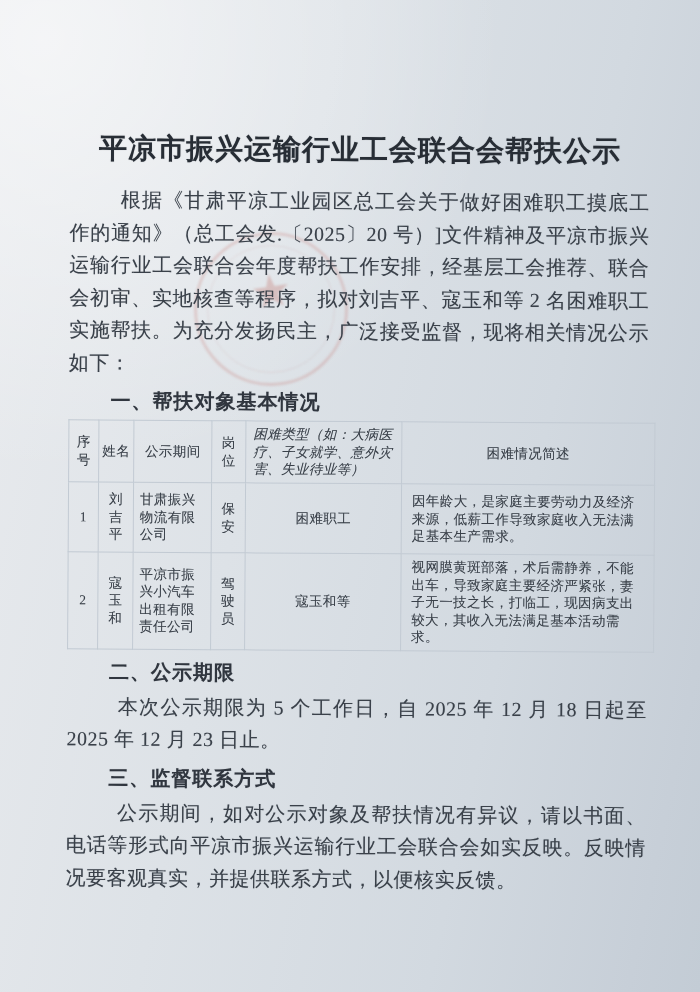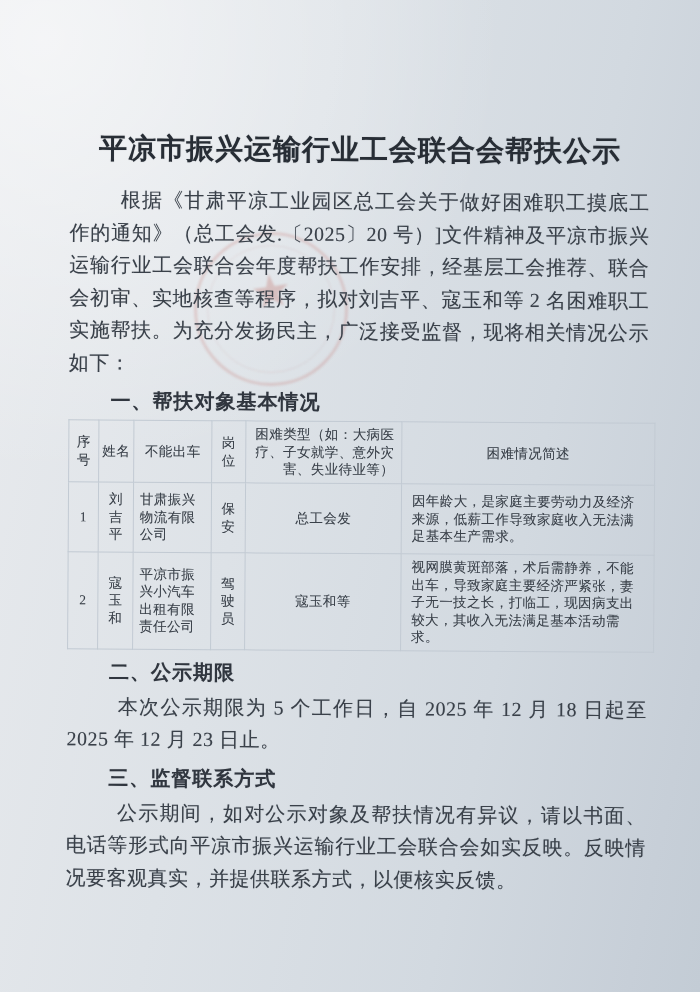--- a/index.html
+++ b/index.html
@@ -75,21 +75,21 @@
   .col-name{width:35px;}
   .col-unit{width:78px;}
   .col-post{width:34px;}
   .col-type{width:156px;}
   .col-desc{width:253px;}
   .tbl .hdr-row{height:62px;}
   .tbl .row-1{height:70px;}
   .tbl .row-2{height:96px;}
   .tbl td.cell-name,.tbl td.cell-post{padding:4px 8px;}
   .tbl td.cell-unit{text-align:left;padding:4px 6px;margin-top:39px;}
-  .tbl th.h-type{padding:4px 7px;text-align:right;}
+  .tbl th.h-type{padding:4px 7px;text-align:left;font-style:italic;}
   .tbl td.cell-desc{text-align:left;padding:4px 10px;}
   .seal{
     position:absolute;
     left:194px;top:232px;
     width:148px;height:148px;
     border:3px solid rgba(188,86,76,0.20);
     border-radius:50%;
     z-index:1;
     filter:blur(0.8px);
   }
@@ -131,31 +131,31 @@
           <col class="col-name">
           <col class="col-unit">
         <col class="col-post">
           <col class="col-type">
           <col class="col-desc">
       </colgroup>
       <tbody>
         <tr class="hdr-row">
           <th>序号</th>
           <th>姓名</th>
-          <th>不能出车</th>
+          <th>公示期间</th>
           <th>岗位</th>
           <th class="h-type">困难类型（如：大病医疗、子女就学、意外灾害、失业待业等）</th>
           <th>困难情况简述</th>
         </tr>
         <tr class="row-1">
           <td class="cell-no">1</td>
           <td class="cell-name">刘吉平</td>
           <td class="cell-unit">甘肃振兴物流有限公司</td>
           <td class="cell-post">保安</td>
-          <td class="cell-type">总工会发</td>
+          <td class="cell-type">困难职工</td>
           <td class="cell-desc">因年龄大，是家庭主要劳动力及经济来源，低薪工作导致家庭收入无法满足基本生产需求。</td>
         </tr>
         <tr class="row-2">
           <td class="cell-no">2</td>
           <td class="cell-name">寇玉和</td>
           <td class="cell-unit">平凉市振兴小汽车出租有限责任公司</td>
           <td class="cell-post">驾驶员</td>
           <td class="cell-type">寇玉和等</td>
           <td class="cell-desc">视网膜黄斑部落，术后需静养，不能出车，导致家庭主要经济严紧张，妻子无一技之长，打临工，现因病支出较大，其收入无法满足基本活动需求。</td>
         </tr>

